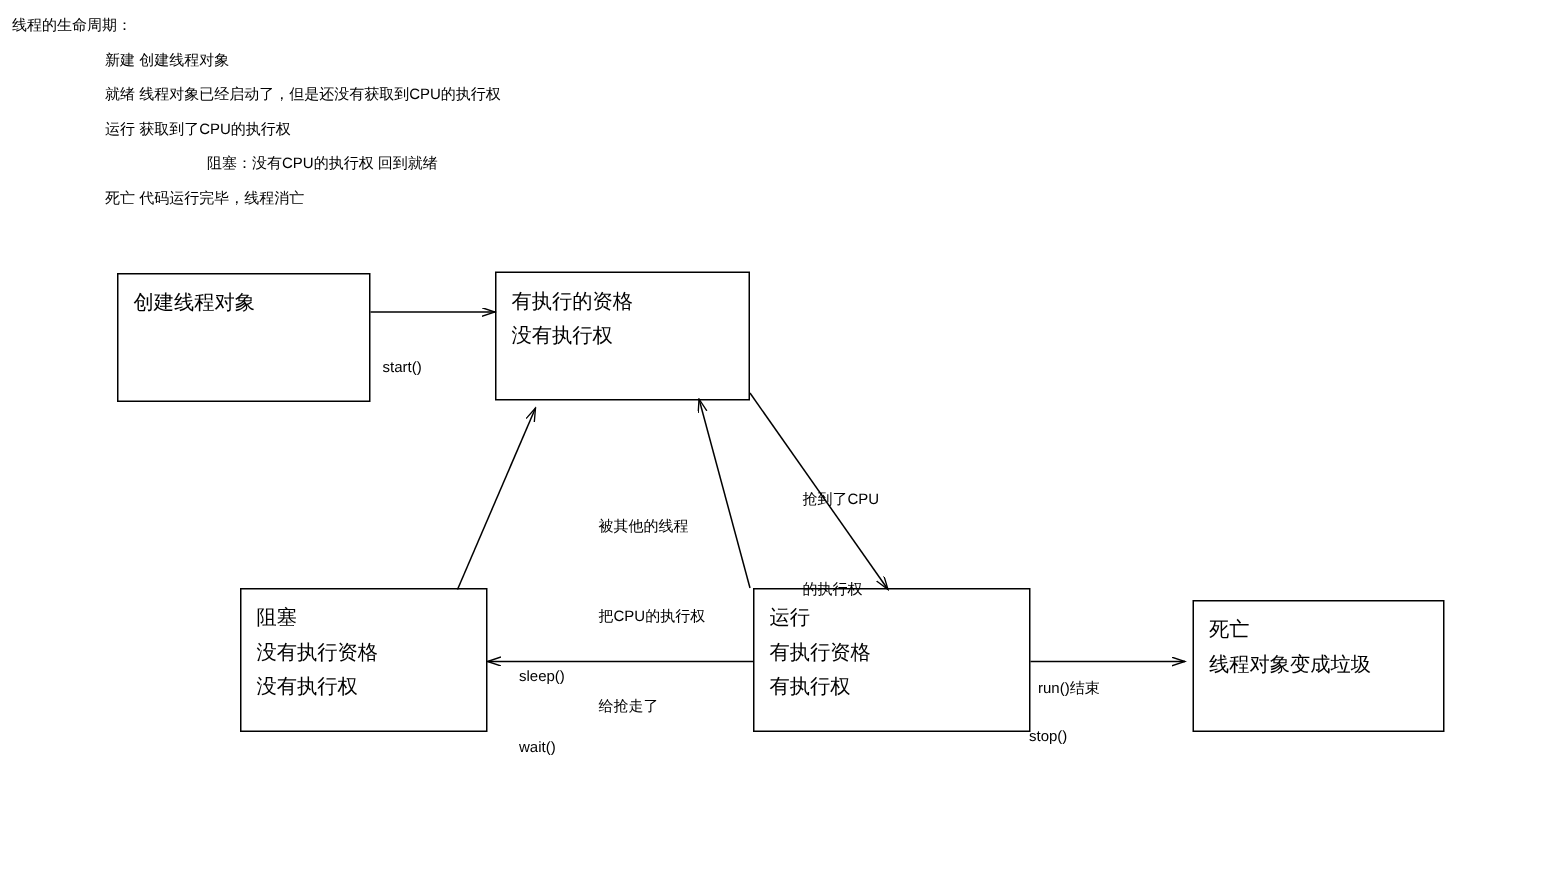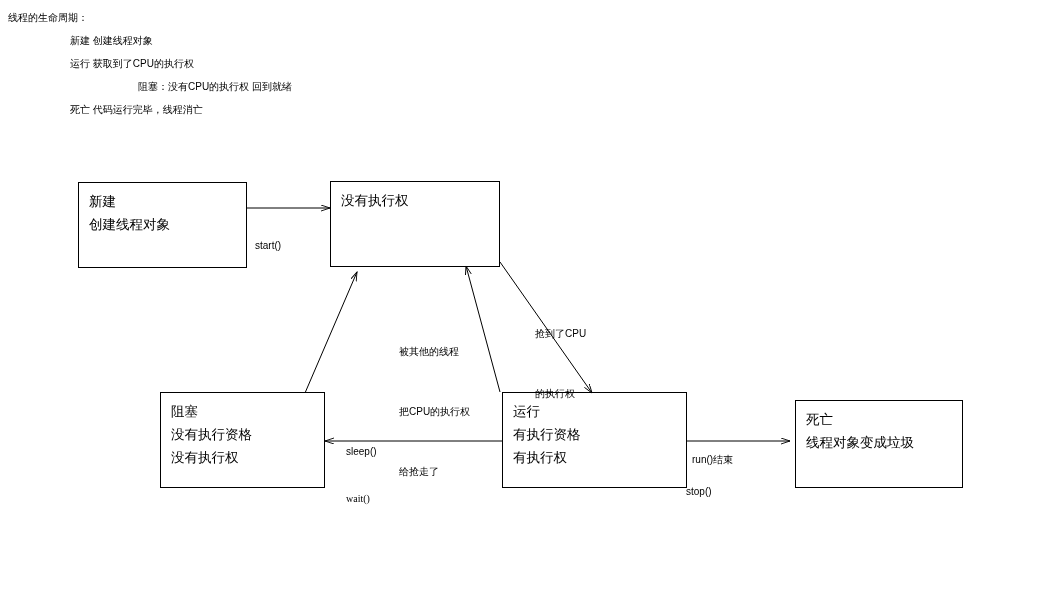--- a/index.html
+++ b/index.html
@@ -59,20 +59,21 @@
   }
   .edge-label .l { display: block; white-space: pre; }
   svg { position: absolute; left: 0; top: 0; overflow: visible; }
 </style>
 </head>
 <body>
 
 <div class="notes">
   <div class="note-line">线程的生命周期：</div>
   <div class="note-line note-indent-1">新建 创建线程对象</div>
+  <div class="note-line note-indent-1">就绪 线程对象已经启动了，但是还没有获取到CPU的执行权</div>
   <div class="note-line note-indent-1">运行 获取到了CPU的执行权</div>
   <div class="note-line note-indent-2">阻塞：没有CPU的执行权 回到就绪</div>
   <div class="note-line note-indent-1">死亡 代码运行完毕，线程消亡</div>
 </div>
 
 <svg id="canvas" width="1041" height="592">
   <defs>
     <marker id="arrow" markerWidth="10" markerHeight="10" refX="9" refY="3" orient="auto" markerUnits="strokeWidth">
       <path d="M0,0 L9,3 L0,6" fill="none" stroke="#000" stroke-width="0.9"></path>
     </marker>
@@ -85,25 +86,25 @@
   <line x1="500" y1="392" x2="466" y2="266" stroke="#000" stroke-width="1" marker-end="url(#arrow)"></line>
 
   <line x1="305" y1="393" x2="357" y2="272" stroke="#000" stroke-width="1" marker-end="url(#arrow)"></line>
 
   <line x1="502" y1="441" x2="325" y2="441" stroke="#000" stroke-width="1" marker-end="url(#arrow)"></line>
 
   <line x1="687" y1="441" x2="790" y2="441" stroke="#000" stroke-width="1" marker-end="url(#arrow)"></line>
 </svg>
 
 <div class="box" style="left:78px; top:182px; width:169px; height:86px;">
-  <span class="l">新建</span>
   <span class="l">创建线程对象</span>
 </div>
 
 <div class="box" style="left:330px; top:181px; width:170px; height:86px;">
+  <span class="l">有执行的资格</span>
   <span class="l">没有执行权</span>
 </div>
 
 <div class="box" style="left:160px; top:392px; width:165px; height:96px;">
   <span class="l">阻塞</span>
   <span class="l">没有执行资格</span>
   <span class="l">没有执行权</span>
 </div>
 
 <div class="box" style="left:502px; top:392px; width:185px; height:96px;">
@@ -129,21 +130,21 @@
 <div class="edge-label" style="left:399px; top:302px;">
   <span class="l">被其他的线程</span>
   <span class="l">把CPU的执行权</span>
   <span class="l">给抢走了</span>
 </div>
 
 <div class="edge-label" style="left:346px; top:402px;">
   <span class="l">sleep()</span>
 </div>
 
-<div class="edge-label" style="left:346px; top:449px;font-family:Liberation Serif, serif;">
+<div class="edge-label" style="left:346px; top:449px;">
   <span class="l">wait()</span>
 </div>
 
 <div class="edge-label" style="left:692px; top:410px;">
   <span class="l">run()结束</span>
 </div>
 
 <div class="edge-label" style="left:686px; top:442px;">
   <span class="l">stop()</span>
 </div>

